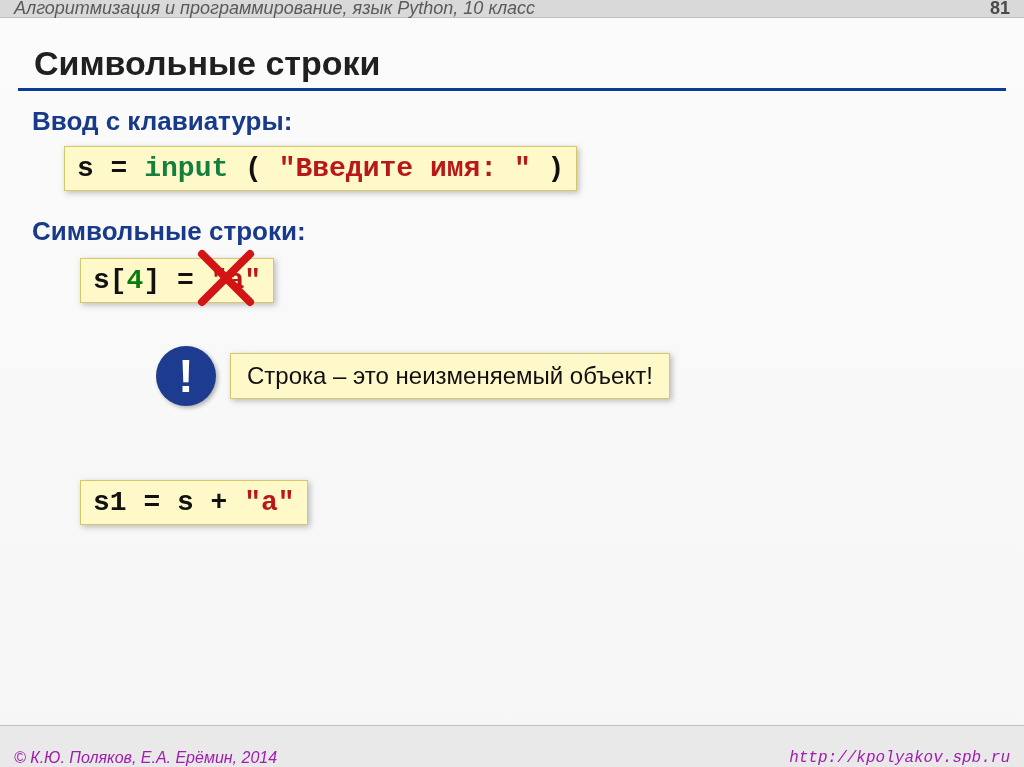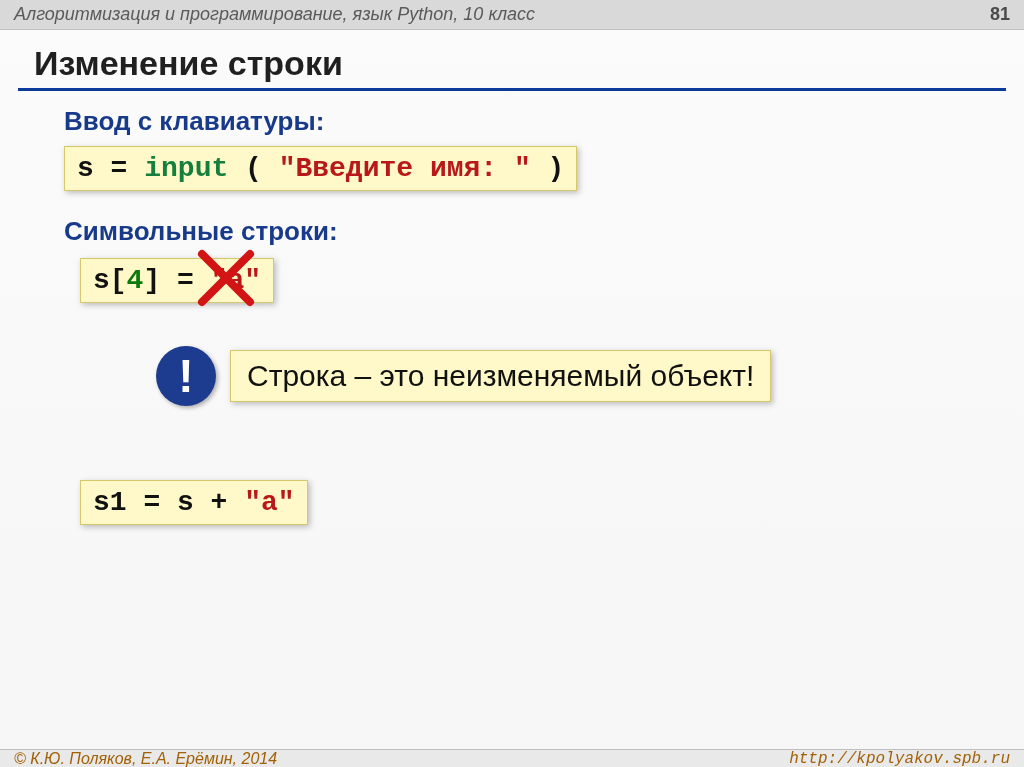--- a/index.html
+++ b/index.html
@@ -1,51 +1,51 @@
 <!DOCTYPE html>
 <html><head>
 <meta charset="utf-8">
 <style>
   * { box-sizing: border-box; margin: 0; padding: 0; }
   html, body { width: 1024px; height: 767px; font-family: Arial, Helvetica, sans-serif; background: #ffffff; }
   .slide { width: 1024px; height: 767px; position: relative; background: linear-gradient(#fbfbfb,#f6f6f6); }
-  .topbar { position: absolute; top: 0; left: 0; right: 0; height: 30px; background: #d9d9d9; border-bottom: 1px solid #bfbfbf; display: flex; align-items: center; padding: 0 14px; font-style: italic; color: #5a5a5a; font-size: 18px; }
+  .topbar { position: absolute; top: 0; left: 0; right: 0; height: 18px; background: #d9d9d9; border-bottom: 1px solid #bfbfbf; display: flex; align-items: center; padding: 0 14px; font-style: italic; color: #5a5a5a; font-size: 18px; }
   .topbar .page { margin-left: auto; font-weight: bold; font-style: normal; color: #4a4a4a; font-size: 18px; }
   .title { position: absolute; left: 34px; top: 44px; font-size: 34px; font-weight: bold; color: #202020; }
   .title-rule { position: absolute; left: 18px; right: 18px; top: 88px; height: 3px; background: #0a3a9a; }
-  .section { position: absolute; left: 64px; font-size: 26px; color: #183a8a; font-weight: bold; }
+  .section { position: absolute; left: 32px; font-size: 26px; color: #183a8a; font-weight: bold; }
   .sec1 { top: 106px; }
   .sec2 { top: 216px; }
   .sec3 { top: 440px; color:#183a8a; }
   .sec3-pref { color:#111; font-weight: bold; }
   .codebox { position: absolute; background: #fff8c8; border: 1px solid #d6c76a; box-shadow: 2px 2px 6px rgba(0,0,0,.25); font-family: "Courier New", monospace; font-size: 28px; font-weight: bold; color: #111; padding: 6px 12px; white-space: nowrap; }
   .code1 { left: 64px; top: 146px; }
   .code2 { left: 80px; top: 258px; }
   .code3 { left: 80px; top: 480px; }
   .c-blue { color: #15803d; }
   .c-green { color: #0a7a0a; }
   .c-red { color: #b91818; }
   .cross { position: absolute; left: 196px; top: 248px; width: 60px; height: 60px; pointer-events: none; }
   .callout { position: absolute; left: 156px; top: 346px; display: flex; align-items: center; gap: 14px; }
   .bang { width: 60px; height: 60px; border-radius: 50%; background: #1d3b8f; color: #fff; font-size: 46px; font-weight: bold; display: flex; align-items: center; justify-content: center; box-shadow: 2px 2px 4px rgba(0,0,0,.3); flex: none; }
-  .callout-text { background: #fff8c8; border: 1px solid #d6c76a; box-shadow: 2px 2px 6px rgba(0,0,0,.25); padding: 8px 16px; font-size: 30px; color: #111; }
-  .footer { position: absolute; left: 0; right: 0; bottom: 0; height: 18px; border-top: 1px solid #bfbfbf; background: #e9e9e9; display: flex; align-items: flex-start; padding: 0 14px; font-style: italic; color: #a16207; font-size: 16px; }
+  .callout-text { background: #fff8c8; border: 1px solid #d6c76a; box-shadow: 2px 2px 6px rgba(0,0,0,.25); padding: 8px 16px; font-size: 24px; color: #111; }
+  .footer { position: absolute; left: 0; right: 0; bottom: 0; height: 42px; border-top: 1px solid #bfbfbf; background: #e9e9e9; display: flex; align-items: flex-end; padding: 0 14px; font-style: italic; color: #a21caf; font-size: 16px; }
   .footer .url { margin-left: auto; font-family: Liberation Mono, monospace; }
 </style>
 </head>
 <body>
 
 <div class="slide">
 
   <div class="topbar">
     <span>Алгоритмизация и программирование, язык Python, 10 класс</span>
     <span class="page">81</span>
   </div>
 
-  <div class="title">Изменение строки</div>
+  <div class="title">Символьные строки</div>
   <div class="title-rule"></div>
 
   <div class="section sec1">Ввод с клавиатуры:</div>
   <div class="codebox code1">
     <span>s = </span><span class="c-blue">input</span><span> ( </span><span class="c-red">"Введите имя: "</span><span> )</span>
   </div>
 
   <div class="section sec2">Символьные строки:</div>
   <div class="codebox code2">
     <span>s[</span><span class="c-green">4</span><span>] = </span><span class="c-red">"a"</span>

